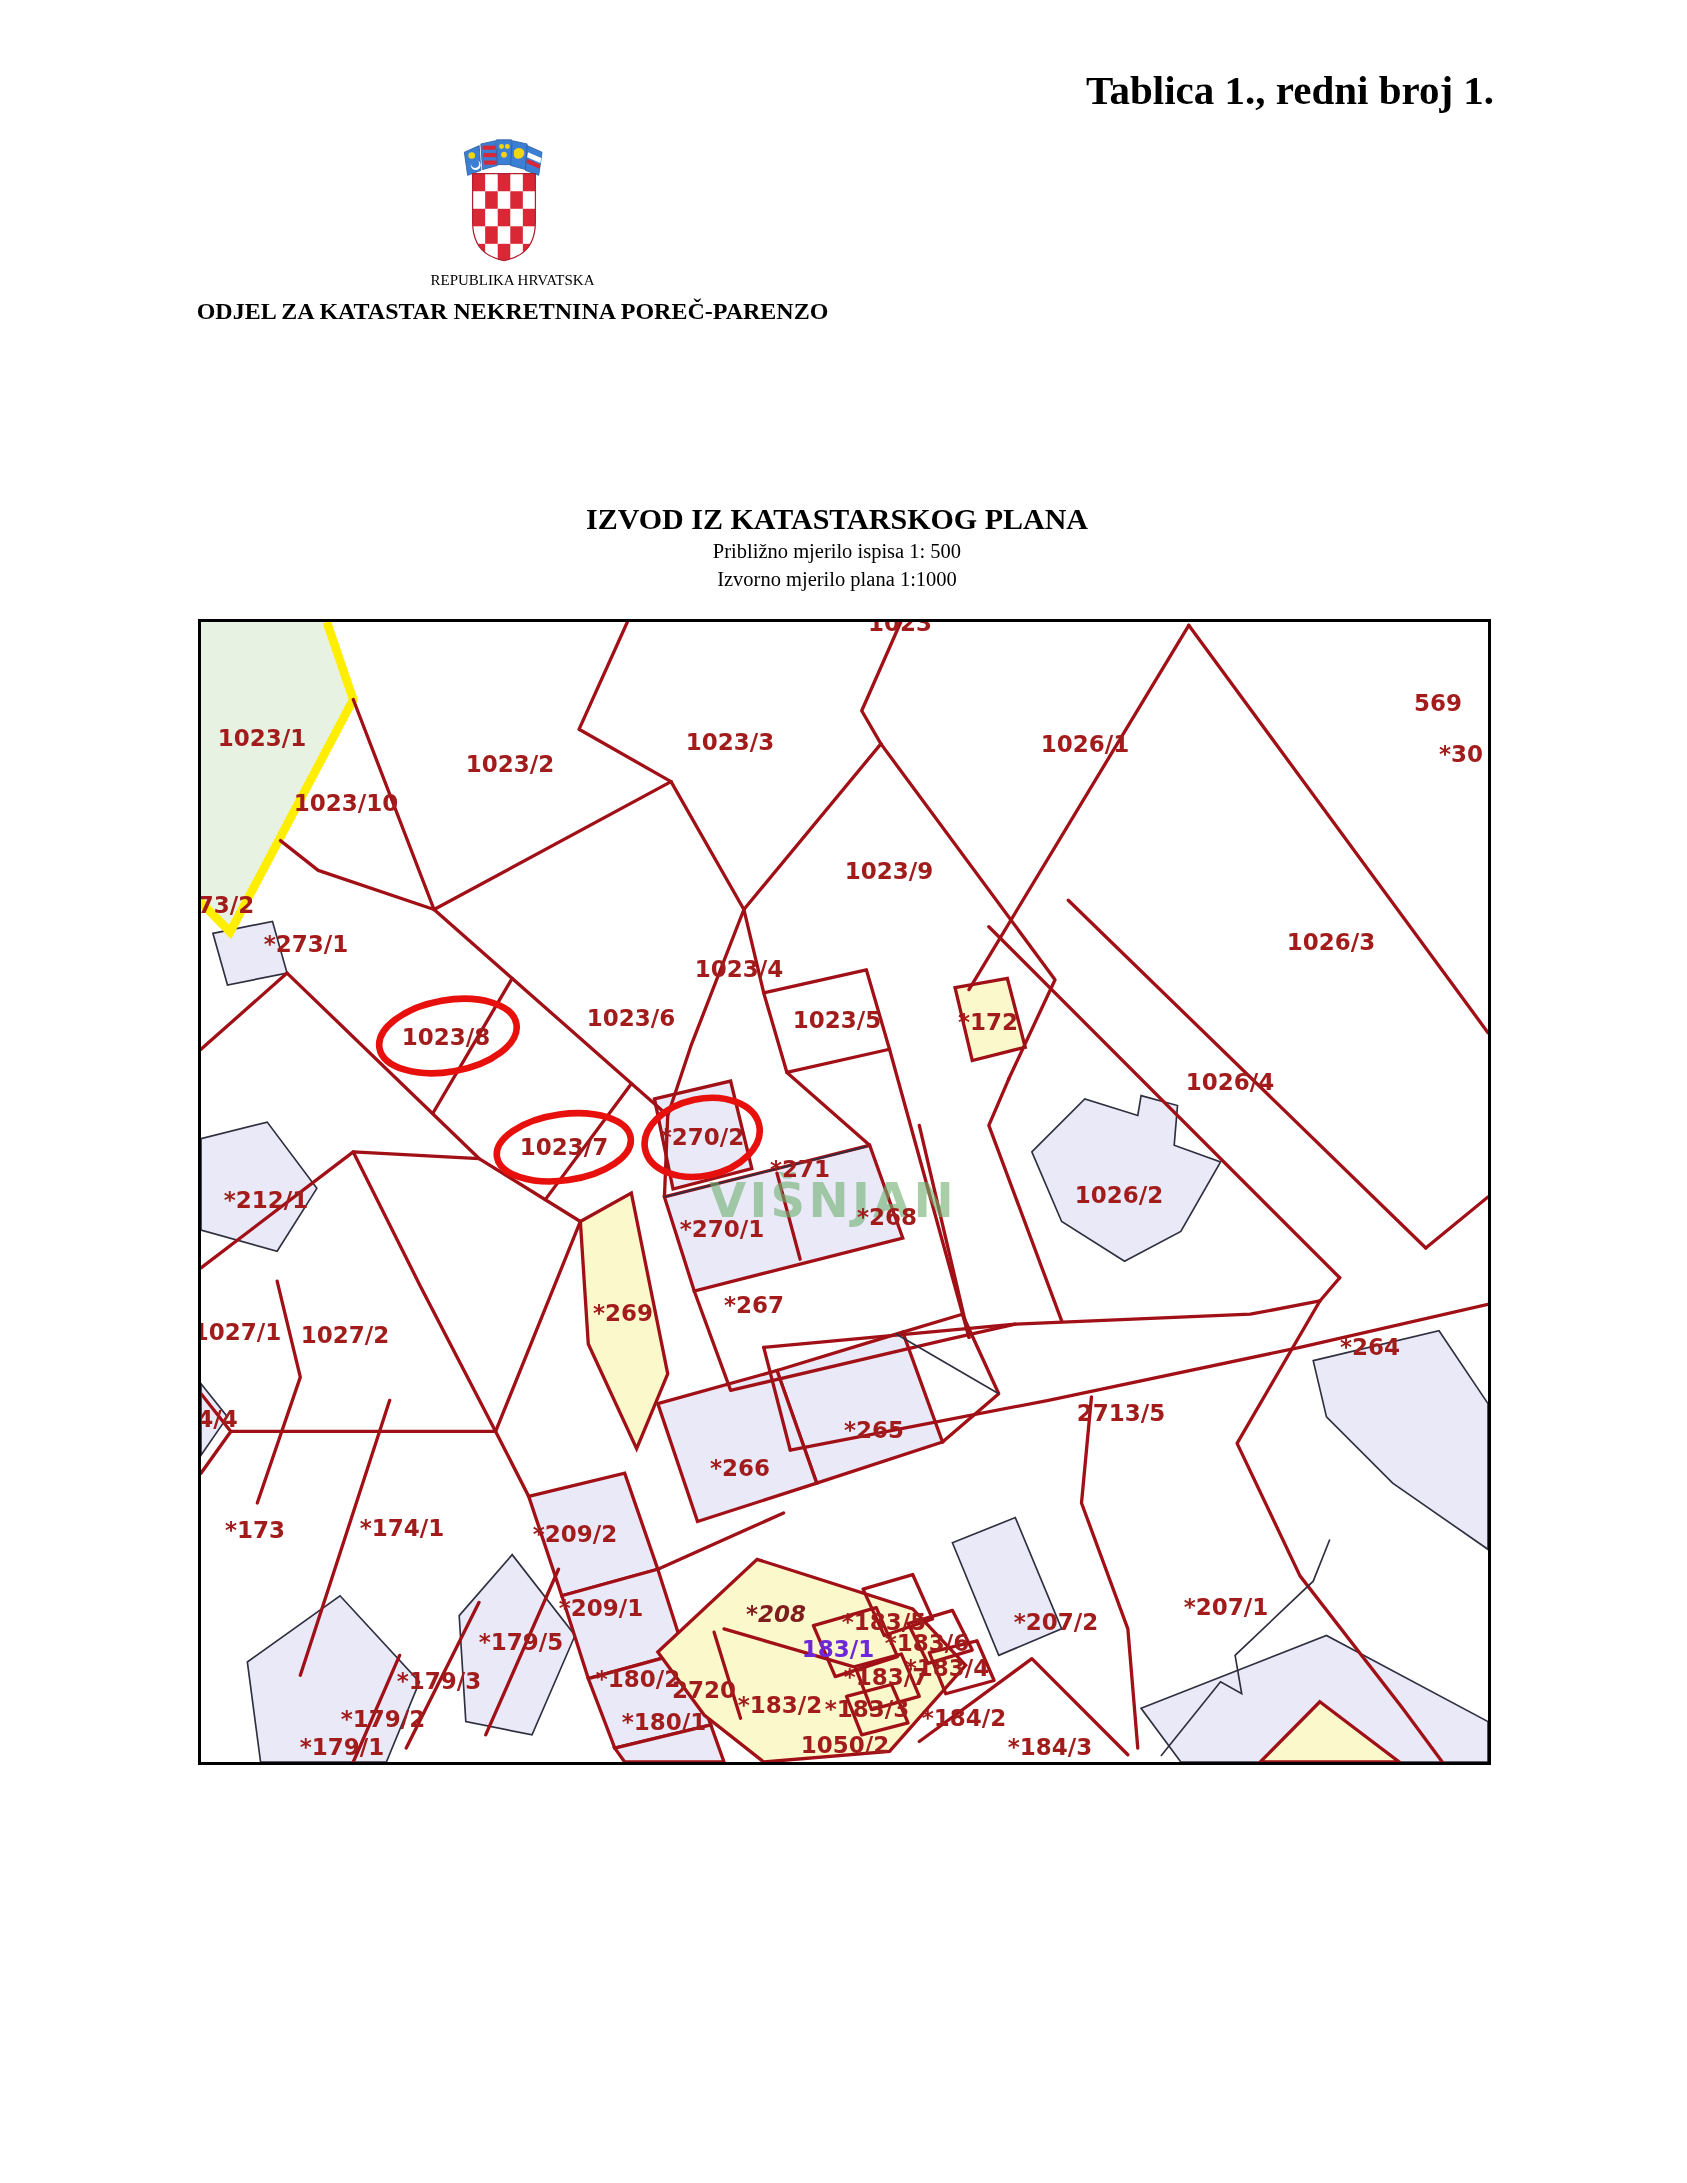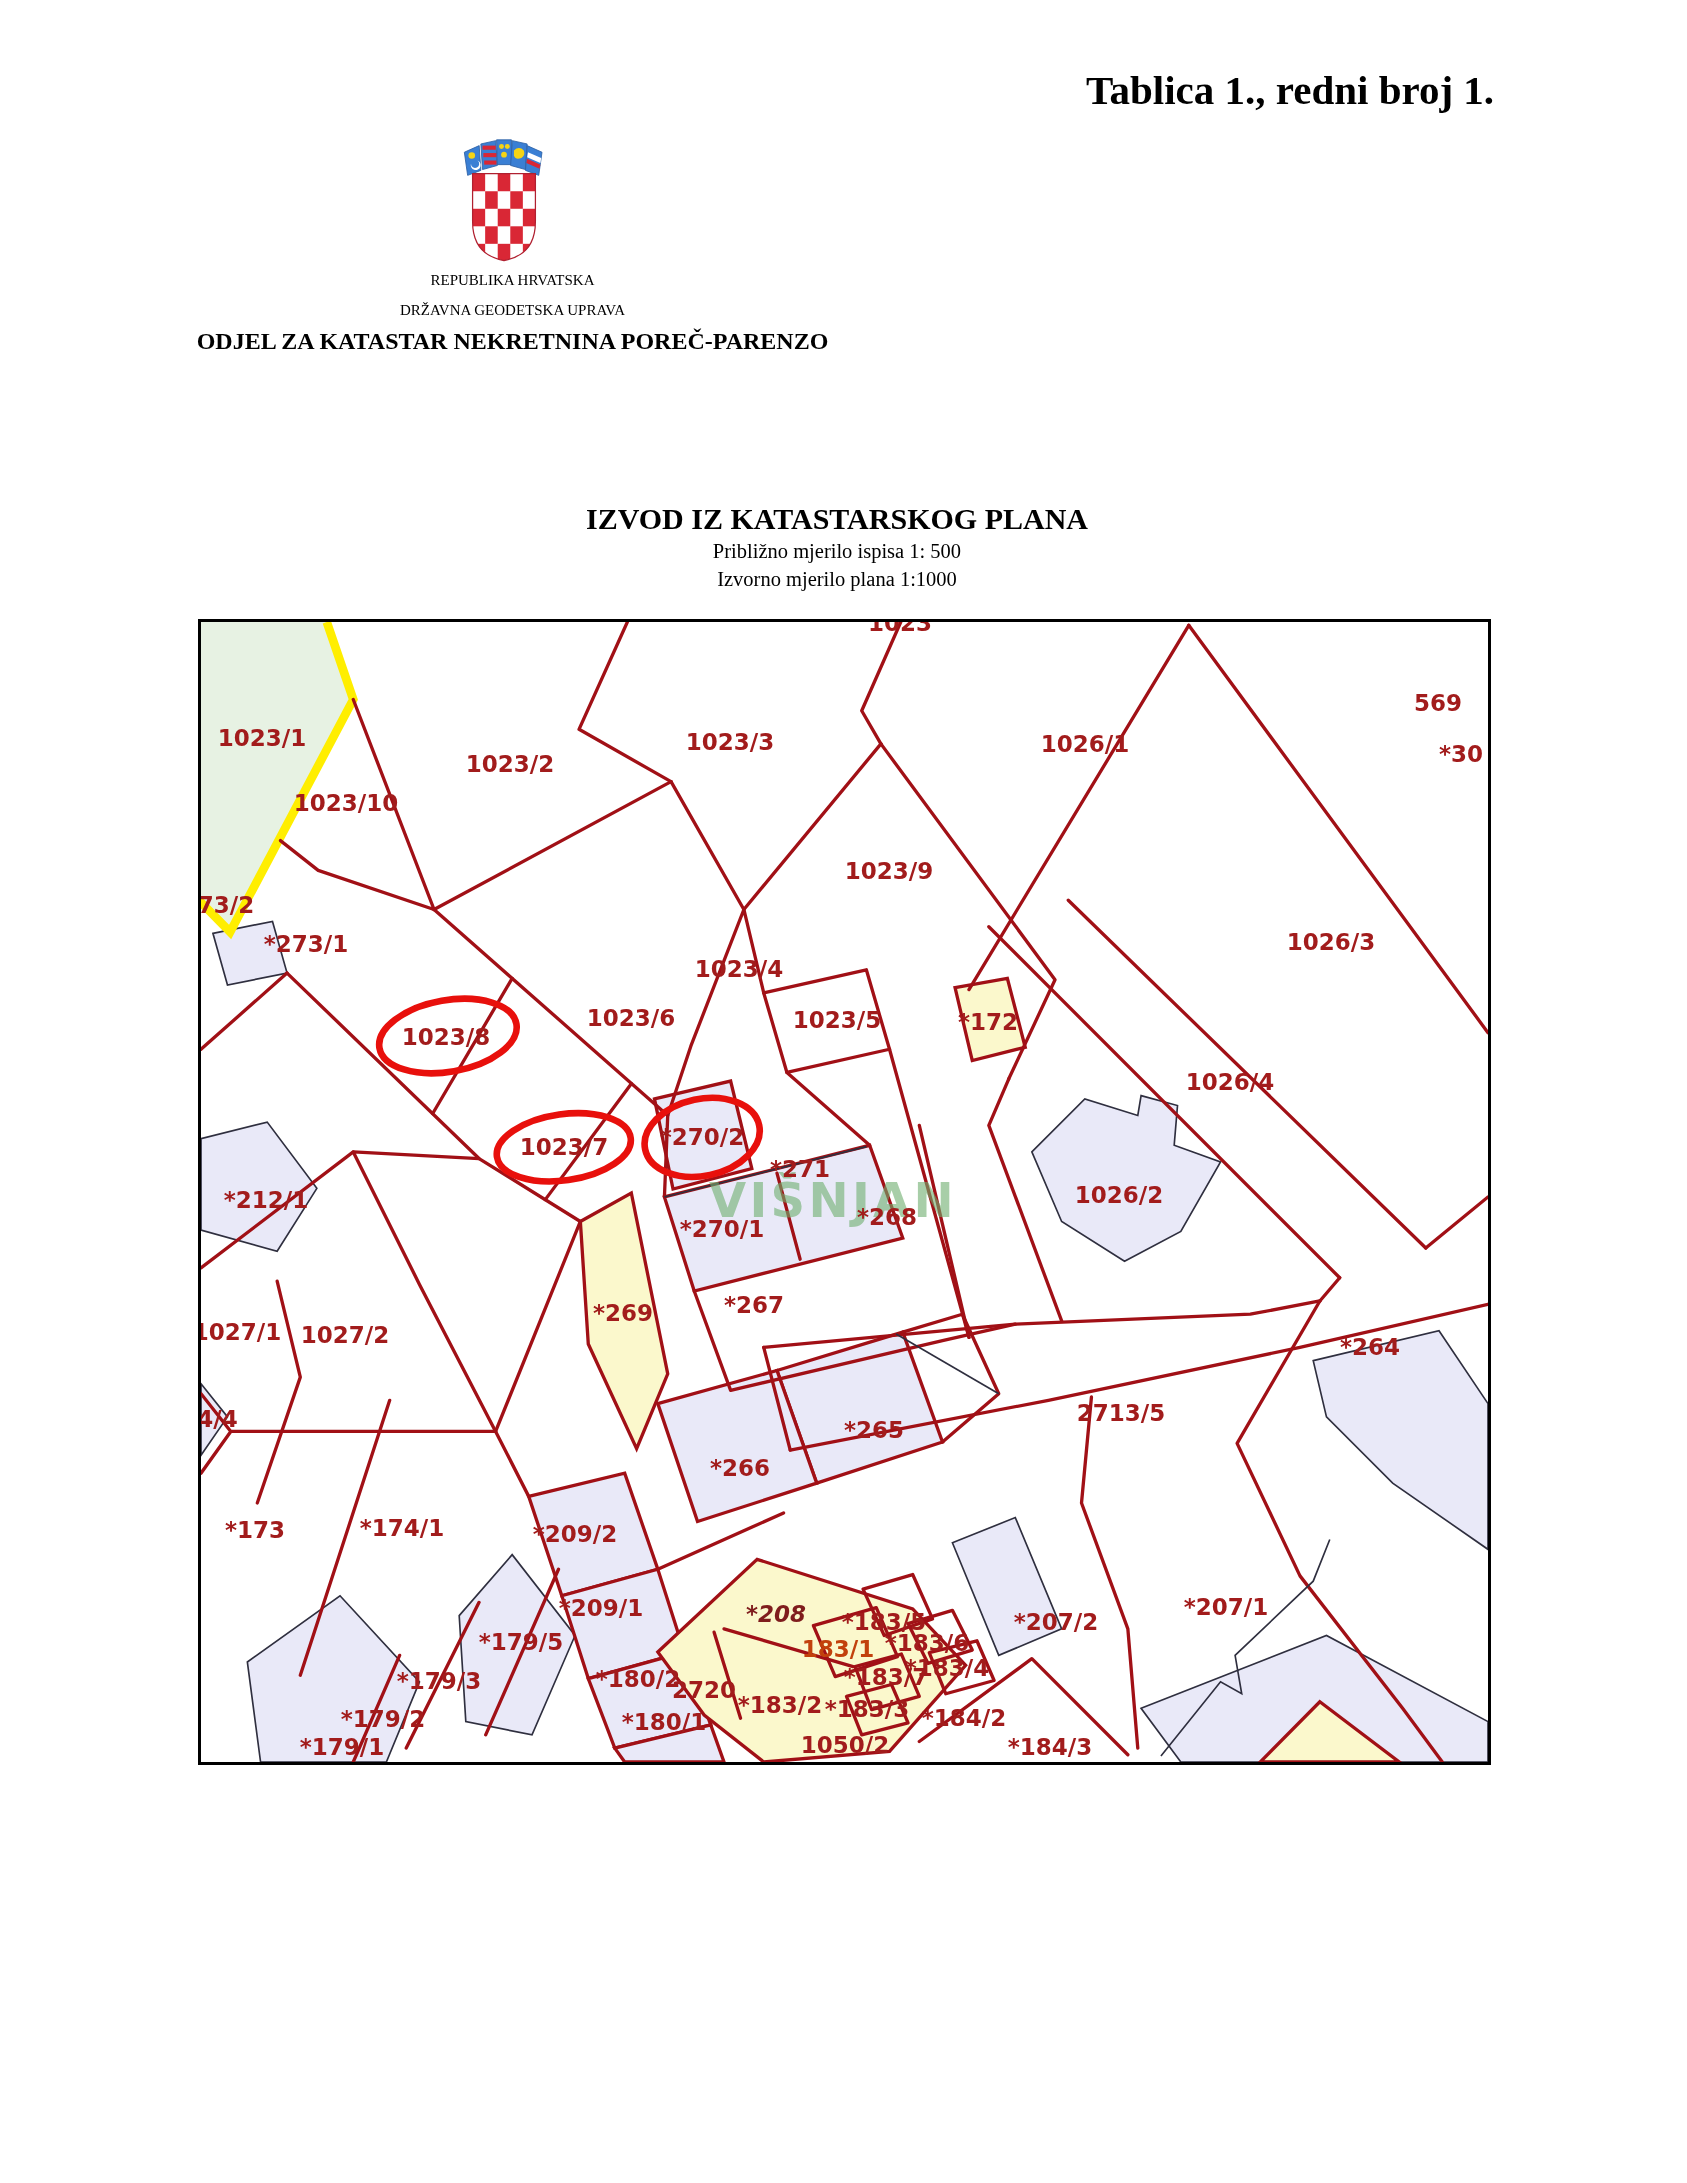--- a/index.html
+++ b/index.html
@@ -85,21 +85,20 @@
           <rect x="42.4" y="126.8" width="15.2" height="21.2"></rect>
           <rect x="72.8" y="126.8" width="15.2" height="21.2"></rect>
       </g>
     </g>
     <path d="M12,42 L88,42 L88,100 Q88,140 50,147 Q12,140 12,100 Z" fill="none" stroke="#b02030" stroke-width="1.5"></path>
   </g>
 </svg>
 
 <div class="org-block">
   <div class="org-line1">REPUBLIKA HRVATSKA</div>
-  <div class="org-line2">DRŽAVNA GEODETSKA UPRAVA</div>
   <div class="org-line3">ODJEL ZA KATASTAR NEKRETNINA POREČ-PARENZO</div>
 </div>
 
 <div class="doc-block">
   <div class="doc-title">IZVOD IZ KATASTARSKOG PLANA</div>
   <div class="doc-scale">Približno mjerilo ispisa 1: 500</div>
   <div class="doc-scale">Izvorno mjerilo plana 1:1000</div>
 </div>
 
 <div class="map">
@@ -242,21 +241,21 @@
       <div class="plabel" style="left: 54px; top: 908px; color: rgb(162, 28, 28);">*173</div>
       <div class="plabel" style="left: 201px; top: 906px; color: rgb(162, 28, 28);">*174/1</div>
       <div class="plabel" style="left: 374px; top: 912px; color: rgb(162, 28, 28);">*209/2</div>
       <div class="plabel" style="left: 400px; top: 986px; color: rgb(162, 28, 28);">*209/1</div>
       <div class="plabel" style="left: 320px; top: 1020px; color: rgb(162, 28, 28);">*179/5</div>
       <div class="plabel" style="left: 238px; top: 1059px; color: rgb(162, 28, 28);">*179/3</div>
       <div class="plabel" style="left: 182px; top: 1097px; color: rgb(162, 28, 28);">*179/2</div>
       <div class="plabel" style="left: 141px; top: 1125px; color: rgb(162, 28, 28);">*179/1</div>
       <div class="plabel" style="left: 575px; top: 992px; color: #7f1d1d; font-style: italic;">*208</div>
       <div class="plabel" style="left: 683px; top: 1000px; color: rgb(162, 28, 28);">*183/5</div>
-      <div class="plabel" style="left: 637px; top: 1027px; color: #c2410c;">183/1</div>
+      <div class="plabel" style="left: 637px; top: 1027px; color: #6d28d9;">183/1</div>
       <div class="plabel" style="left: 726px; top: 1021px; color: rgb(162, 28, 28);">*183/6</div>
       <div class="plabel" style="left: 746px; top: 1046px; color: rgb(162, 28, 28);">*183/4</div>
       <div class="plabel" style="left: 685px; top: 1055px; color: rgb(162, 28, 28);">*183/7</div>
       <div class="plabel" style="left: 579px; top: 1083px; color: rgb(162, 28, 28);">*183/2</div>
       <div class="plabel" style="left: 666px; top: 1087px; color: rgb(162, 28, 28);">*183/3</div>
       <div class="plabel" style="left: 503px; top: 1068px; color: rgb(162, 28, 28);">2720</div>
       <div class="plabel" style="left: 437px; top: 1057px; color: rgb(162, 28, 28);">*180/2</div>
       <div class="plabel" style="left: 463px; top: 1100px; color: rgb(162, 28, 28);">*180/1</div>
       <div class="plabel" style="left: 644px; top: 1123px; color: rgb(162, 28, 28);">1050/2</div>
       <div class="plabel" style="left: 763px; top: 1096px; color: rgb(162, 28, 28);">*184/2</div>

